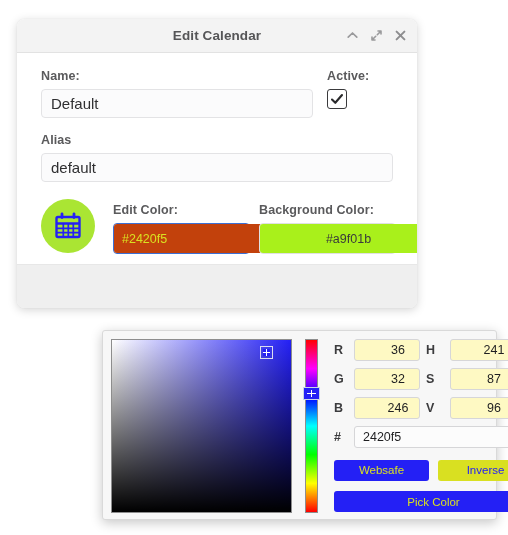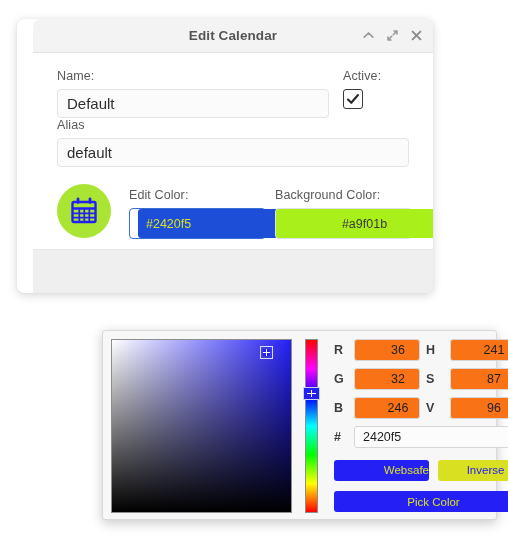--- a/index.html
+++ b/index.html
@@ -19,21 +19,20 @@
   
   .dialog {
     position: absolute;
     left: 17px;
     top: 19px;
     width: 400px;
     background: #ffffff;
     border-radius: 7px;
     box-shadow: 0 2px 10px rgba(0,0,0,0.17), 0 0 1px rgba(0,0,0,0.12);
     overflow: hidden;
-    padding-left: 16px;
   }
   .dialog-header {
     height: 33px;
     background: #f3f3f3;
     border-bottom: 1px solid #e2e2e2;
     position: relative;
     border-radius: 7px 7px 0 0;
   }
   .dialog-title {
     position: absolute;
@@ -64,21 +63,21 @@
   }
   .win-btn svg { display:block; }
 
   
   .dialog-body {
     padding: 16px 24px 4px 24px;
     background: #ffffff;
   }
   .field-label {
     font-size: 12.5px;
-    font-weight: normal;
+    font-weight: bold;
     color: #5a5a5c;
     margin-bottom: 6px;
     letter-spacing: 0.1px;
   }
   .row-name {
     display: flex;
     align-items: flex-start;
   }
   .col-name { flex: 1; }
   .col-active {
@@ -103,21 +102,21 @@
     height: 18px;
     border: 1.6px solid #3a3a3c;
     border-radius: 3px;
     background: #ffffff;
     display: flex;
     align-items: center;
     justify-content: center;
     cursor: pointer;
     margin-top: 2px;
   }
-  .field-block { }
+  .field-block { margin-top: 15px; }
 
   
   .lr-row { display: flex; align-items: stretch; }
   .lr-select {
     position: relative;
     flex: 1;
     height: 29px;
     box-sizing: border-box;
     border: 1px solid #e3e3e5;
     border-radius: 4px 0 0 4px;
@@ -321,21 +320,21 @@
     font-weight: bold;
     color: #3c3c3e;
     text-align: left;
   }
   .num-input {
     box-sizing: border-box;
     width: 100%;
     height: 22px;
     border: 1px solid #d6d6d8;
     border-radius: 3px;
-    background: #f97316;
+    background: #fef9c3;
     font-family: "Liberation Sans", sans-serif;
     font-size: 12.5px;
     color: #1f1f21;
     text-align: center;
     outline: none;
     padding-left: 24px;
   }
   .hex-row {
     display: flex;
     align-items: center;
@@ -373,21 +372,20 @@
     font-family: "Liberation Sans", sans-serif;
     font-size: 11.5px;
     cursor: pointer;
     padding: 0;
     line-height: 21px;
   }
   .btn-websafe {
     flex: 1;
     background: #2420f5;
     color: #d9e021;
-    text-align: right;
   }
   .btn-inverse {
     flex: 1;
     background: #d9e021;
     color: #2420f5;
   }
   .btn-pick {
     width: 100%;
     margin-top: 10px;
     height: 21px;
@@ -458,21 +456,21 @@
           <path d="M4.5 13.5 H27.5" stroke="#2420f5" stroke-width="2.4"></path>
           <path d="M10 3.8 L10 7.6 M22 3.8 L22 7.6" stroke="#2420f5" stroke-width="2.8" stroke-linecap="round"></path>
           <path d="M11.3 13.8 L11.3 27 M16.3 13.8 L16.3 27 M21.3 13.8 L21.3 27" stroke="#2420f5" stroke-width="1.7"></path>
           <path d="M4.5 18.3 H27.5 M4.5 22.6 H27.5" stroke="#2420f5" stroke-width="1.7"></path>
         </svg>
       </div>
 
       <div class="color-group">
         <div class="field-label">Edit Color:</div>
         <div class="color-field-wrap focused" style="border-color: rgb(59, 111, 212);">
-          <input class="color-swatch-input" type="text" id="text-color-input" value="#2420f5" style="background: #1d4ed8; color: rgb(217, 224, 33); margin-left: 8px;">
+          <input class="color-swatch-input" type="text" id="text-color-input" value="#2420f5" style="background: #c2410c; color: rgb(217, 224, 33);">
           <div class="eyedrop-box">
             <svg width="15" height="15" viewBox="0 0 16 16">
               <path d="M10.6 2.2 L13.8 5.4 L7.4 11.8 L5.6 13.6 L2.2 13.8 L2.4 10.4 L4.2 8.6 Z" fill="none" stroke="#8f8f91" stroke-width="1.3" stroke-linejoin="round"></path>
               <path d="M4.3 8.7 L7.3 11.7" stroke="#8f8f91" stroke-width="1.3"></path>
             </svg>
           </div>
         </div>
       </div>
 
       <div class="color-group">

